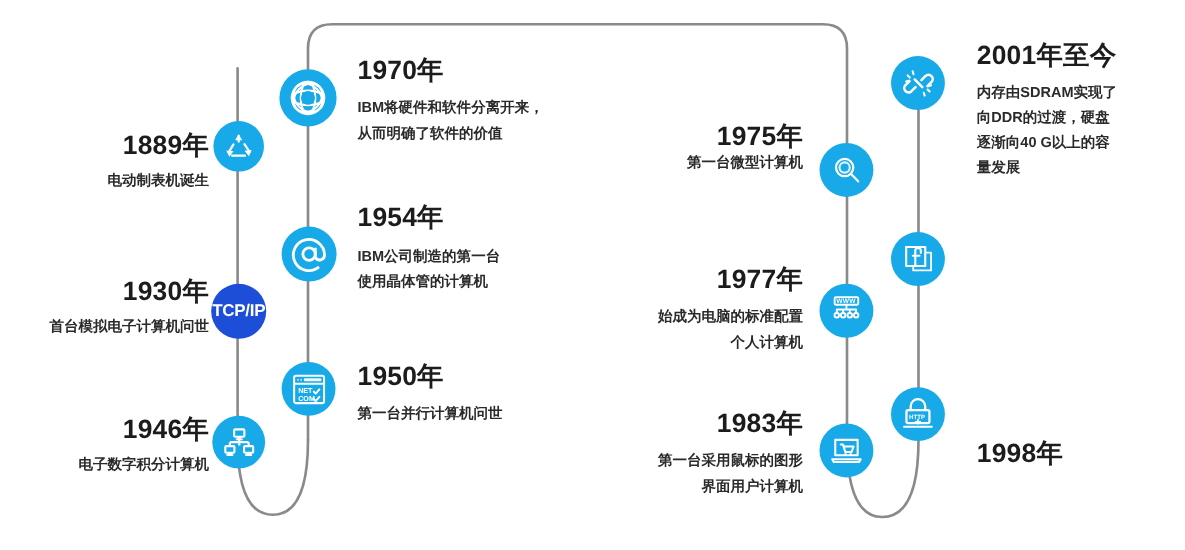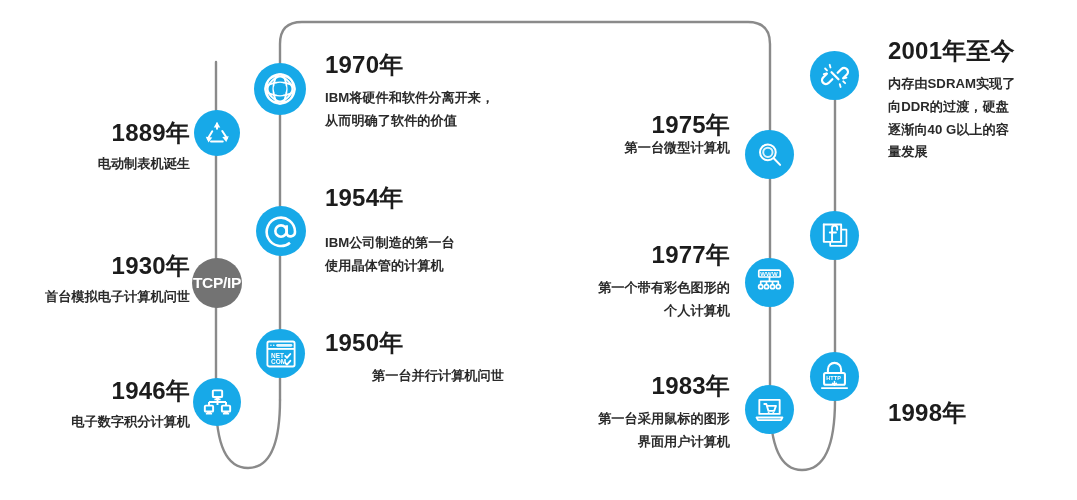--- a/index.html
+++ b/index.html
@@ -27,21 +27,21 @@
   }
   .node svg{display:block;}
   .node .tcp{
     color:#ffffff;
     font-size:15.5px;
     font-weight:600;
     letter-spacing:-0.3px;
     font-family:"Liberation Sans","DejaVu Sans",sans-serif;
     white-space:nowrap;
   }
-  .node.cyan{background:#737373;}
+  .node.cyan{background:#1d4ed8;}
 
   
   .entry{position:absolute;z-index:6;}
   .yr{
     color:#1c1c1c;
     font-size:24px;
     font-weight:700;
     line-height:1.05;
     letter-spacing:0.2px;
     white-space:nowrap;
@@ -148,21 +148,21 @@
   <div class="node" style="left:256px;top:206px;width:50px;height:50px;">
     <svg width="40" height="40" viewBox="0 0 24 24" aria-hidden="true">
       <g fill="none" stroke="#ffffff" stroke-width="1.55">
         <circle cx="12" cy="12" r="3.4"></circle>
         <path d="M15.4 8.6 v5.0 a2.6 2.6 0 0 0 5.0 -1.1 A8.5 8.5 0 1 0 17.4 19.0"></path>
       </g>
     </svg>
   </div>
   <div class="entry lalign" style="left:325px;top:185px;width:290px;">
     <div class="yr">1954年</div>
-    <div class="dsc" style="margin-top:22px;">
+    <div class="dsc" style="margin-top:12px;">
       <div>IBM公司制造的第一台</div>
       <div>使用晶体管的计算机</div>
     </div>
   </div>
 
   <div class="node" style="left:256px;top:329px;width:49px;height:49px;">
     <svg width="34" height="34" viewBox="0 0 24 24" aria-hidden="true">
       <g fill="none" stroke="#ffffff" stroke-width="1.3">
         <rect x="2.4" y="3.2" width="19.2" height="17.6" rx="1.2"></rect>
         <path d="M2.4 8.4 h19.2"></path>
@@ -171,21 +171,21 @@
         <rect x="8.6" y="4.9" width="11.4" height="1.9" rx="0.9" fill="#ffffff" stroke="none" opacity="0.9"></rect>
       </g>
       <text x="5.0" y="14.6" font-family="'Liberation Sans',sans-serif" font-size="4.6" font-weight="700" fill="#ffffff">NET</text>
       <text x="5.0" y="19.4" font-family="'Liberation Sans',sans-serif" font-size="4.6" font-weight="700" fill="#ffffff">COM</text>
       <path d="M15.0 13.4 l1.2 1.3 l2.4 -2.7" fill="none" stroke="#ffffff" stroke-width="1.3" stroke-linecap="round" stroke-linejoin="round"></path>
       <path d="M15.0 18.2 l1.2 1.3 l2.4 -2.7" fill="none" stroke="#ffffff" stroke-width="1.3" stroke-linecap="round" stroke-linejoin="round"></path>
     </svg>
   </div>
   <div class="entry lalign" style="left:325px;top:330px;width:290px;">
     <div class="yr">1950年</div>
-    <div class="dsc" style="margin-top:10px;margin-left:47px;">
+    <div class="dsc" style="margin-top:10px;">
       <div>第一台并行计算机问世</div>
     </div>
   </div>
 
   <div class="node" style="left:745px;top:130px;width:49px;height:49px;">
     <svg width="32" height="32" viewBox="0 0 24 24" aria-hidden="true">
       <g fill="none" stroke="#ffffff" stroke-width="1.5" stroke-linecap="round">
         <circle cx="10.4" cy="10.0" r="5.9"></circle>
         <circle cx="10.4" cy="10.0" r="3.5" opacity="0.85"></circle>
         <path d="M14.8 14.4 L19.6 19.4"></path>
@@ -208,21 +208,21 @@
         <circle cx="9.8" cy="15.0" r="1.5"></circle>
         <circle cx="14.2" cy="15.0" r="1.5"></circle>
         <circle cx="18.4" cy="15.0" r="1.5"></circle>
       </g>
       <text x="5.2" y="7.0" font-family="'Liberation Sans',sans-serif" font-size="4.4" font-weight="700" fill="#ffffff" letter-spacing="0.2">WWW</text>
     </svg>
   </div>
   <div class="entry ralign" style="left:440px;top:242px;width:290px;">
     <div class="yr">1977年</div>
     <div class="dsc" style="margin-top:10px;">
-      <div>第一个带有彩色图形的</div>
+      <div>始成为电脑的标准配置</div>
       <div>个人计算机</div>
     </div>
   </div>
 
   <div class="node" style="left:745px;top:385px;width:49px;height:49px;">
     <svg width="33" height="33" viewBox="0 0 24 24" aria-hidden="true">
       <g fill="none" stroke="#ffffff" stroke-width="1.35" stroke-linecap="round" stroke-linejoin="round">
         <path d="M4.6 5.0 h14.8 v10.2 h-14.8 z"></path>
         <path d="M2.6 17.8 h18.8 l-1.0 1.9 h-16.8 z"></path>
         <path d="M8.2 8.0 h1.5 l1.5 5.0 h4.2 l1.3 -3.6 h-6.0"></path>

